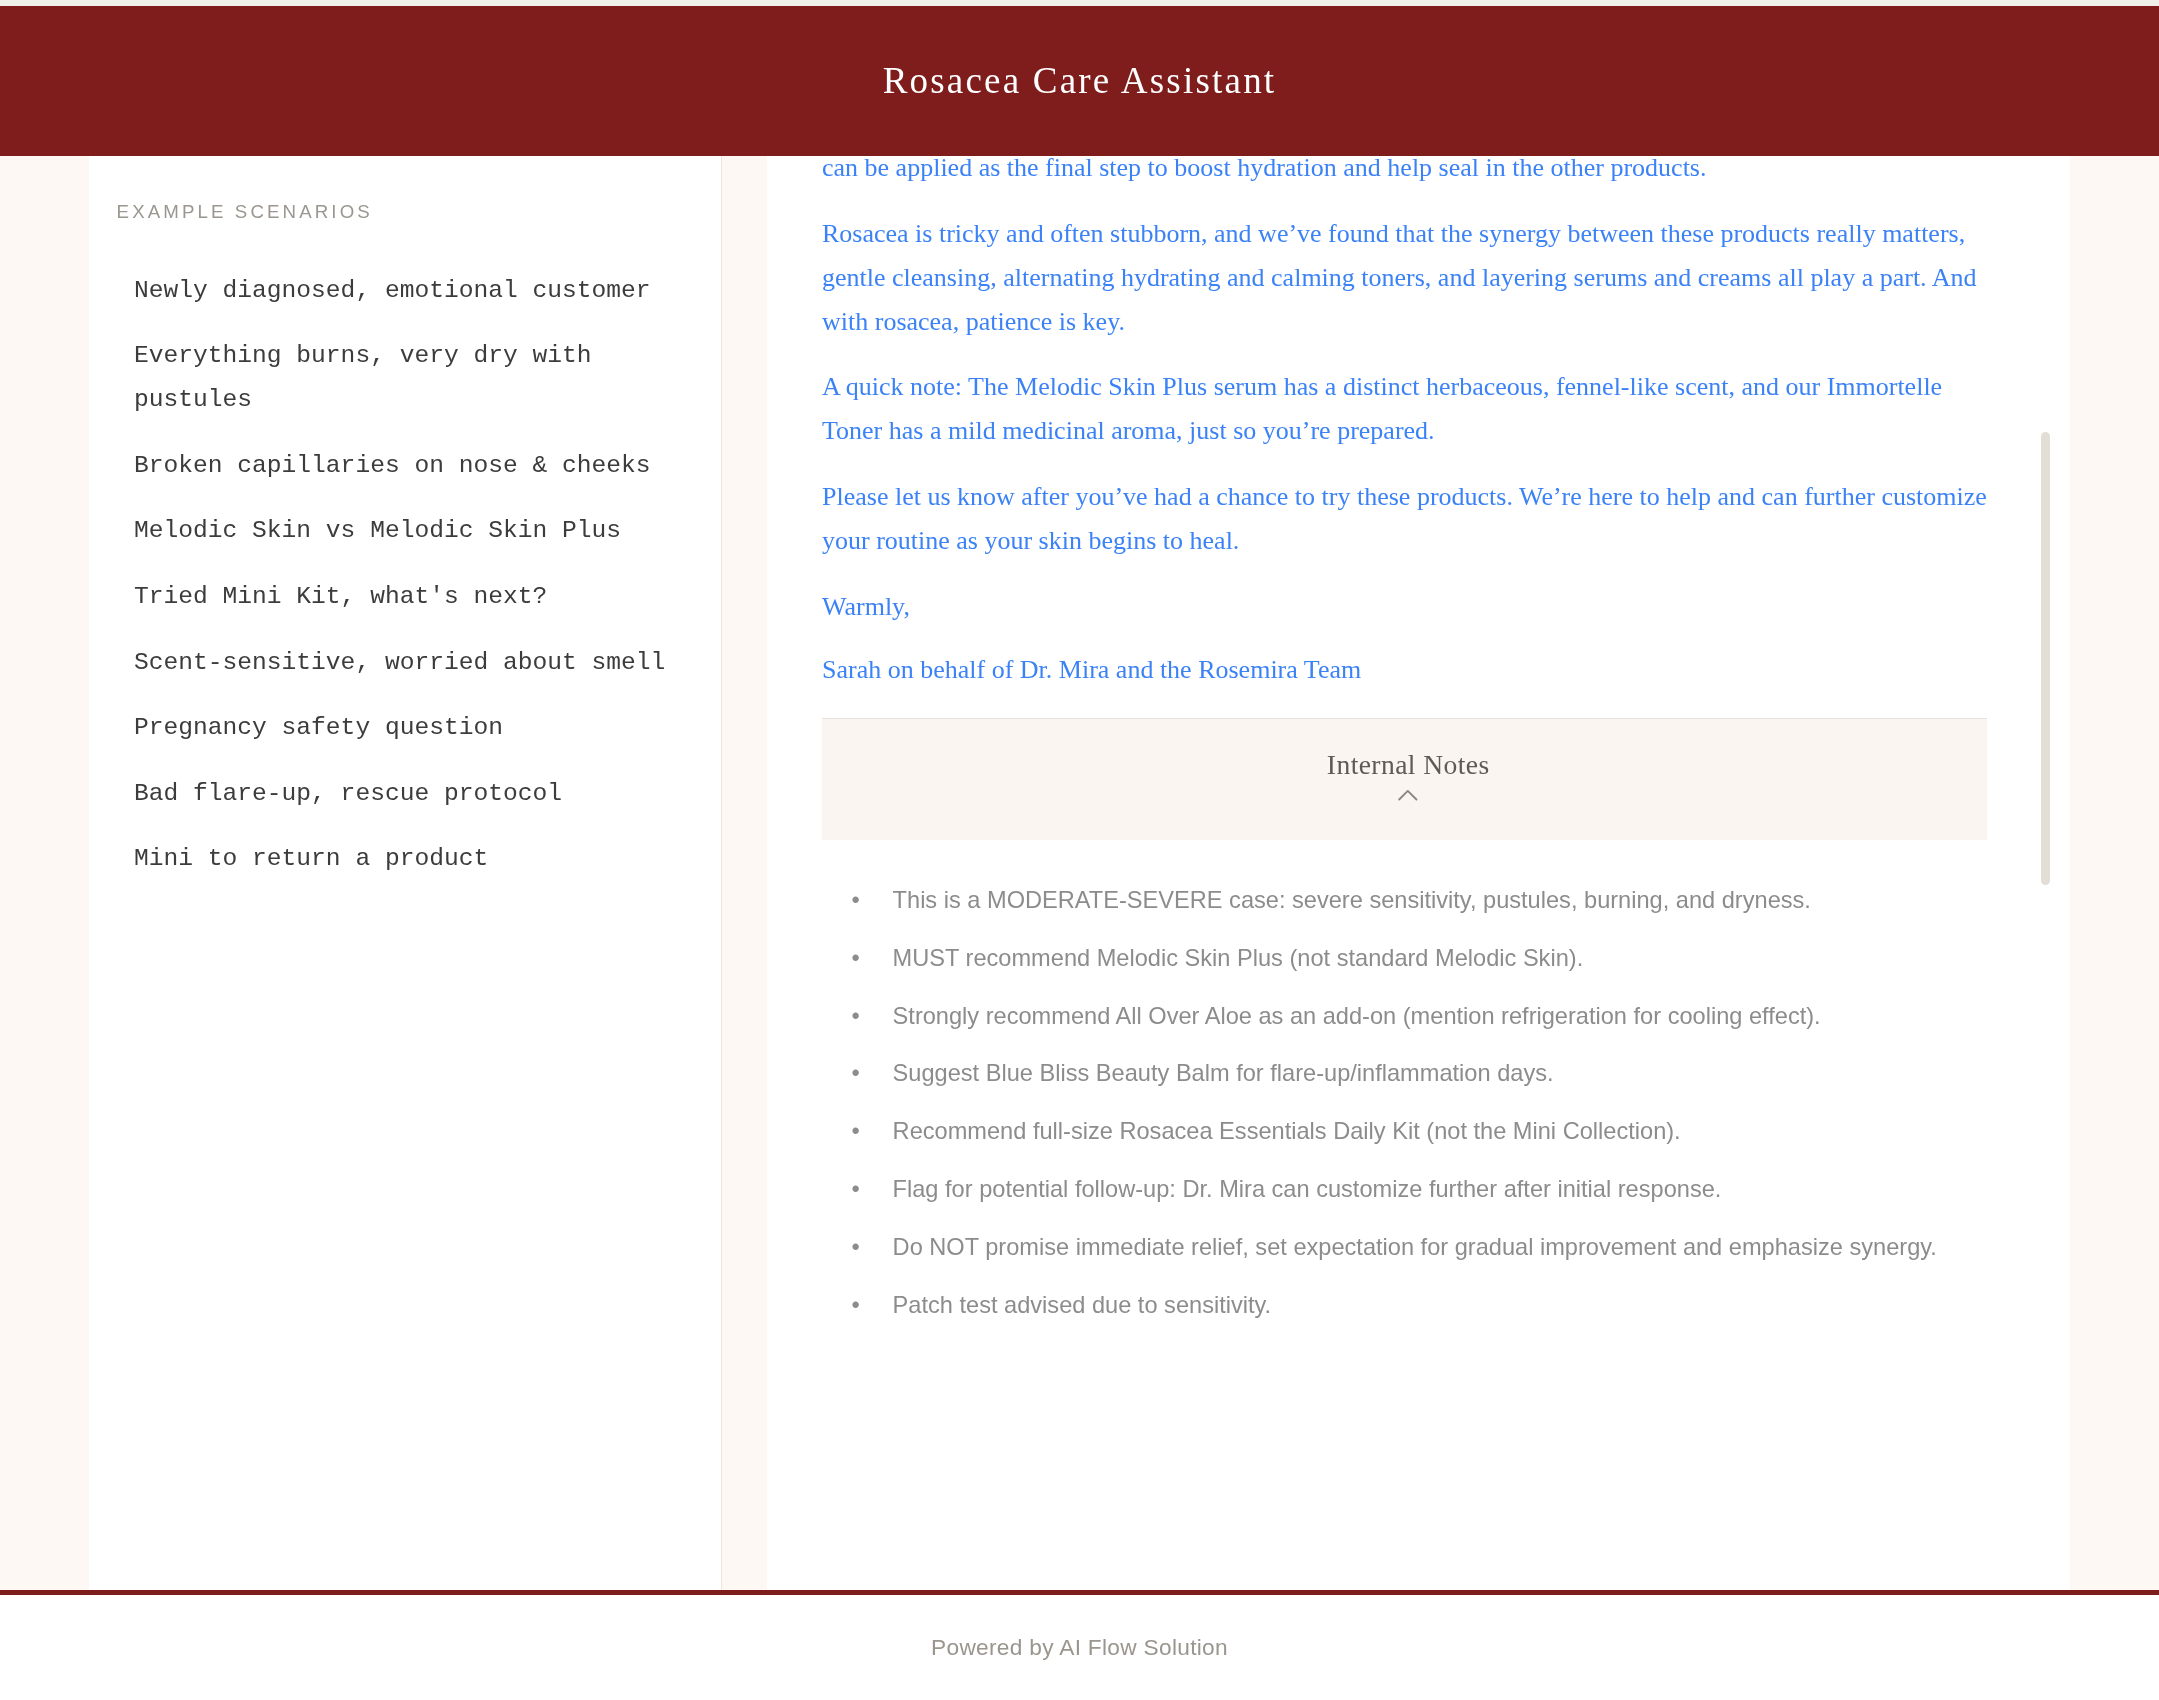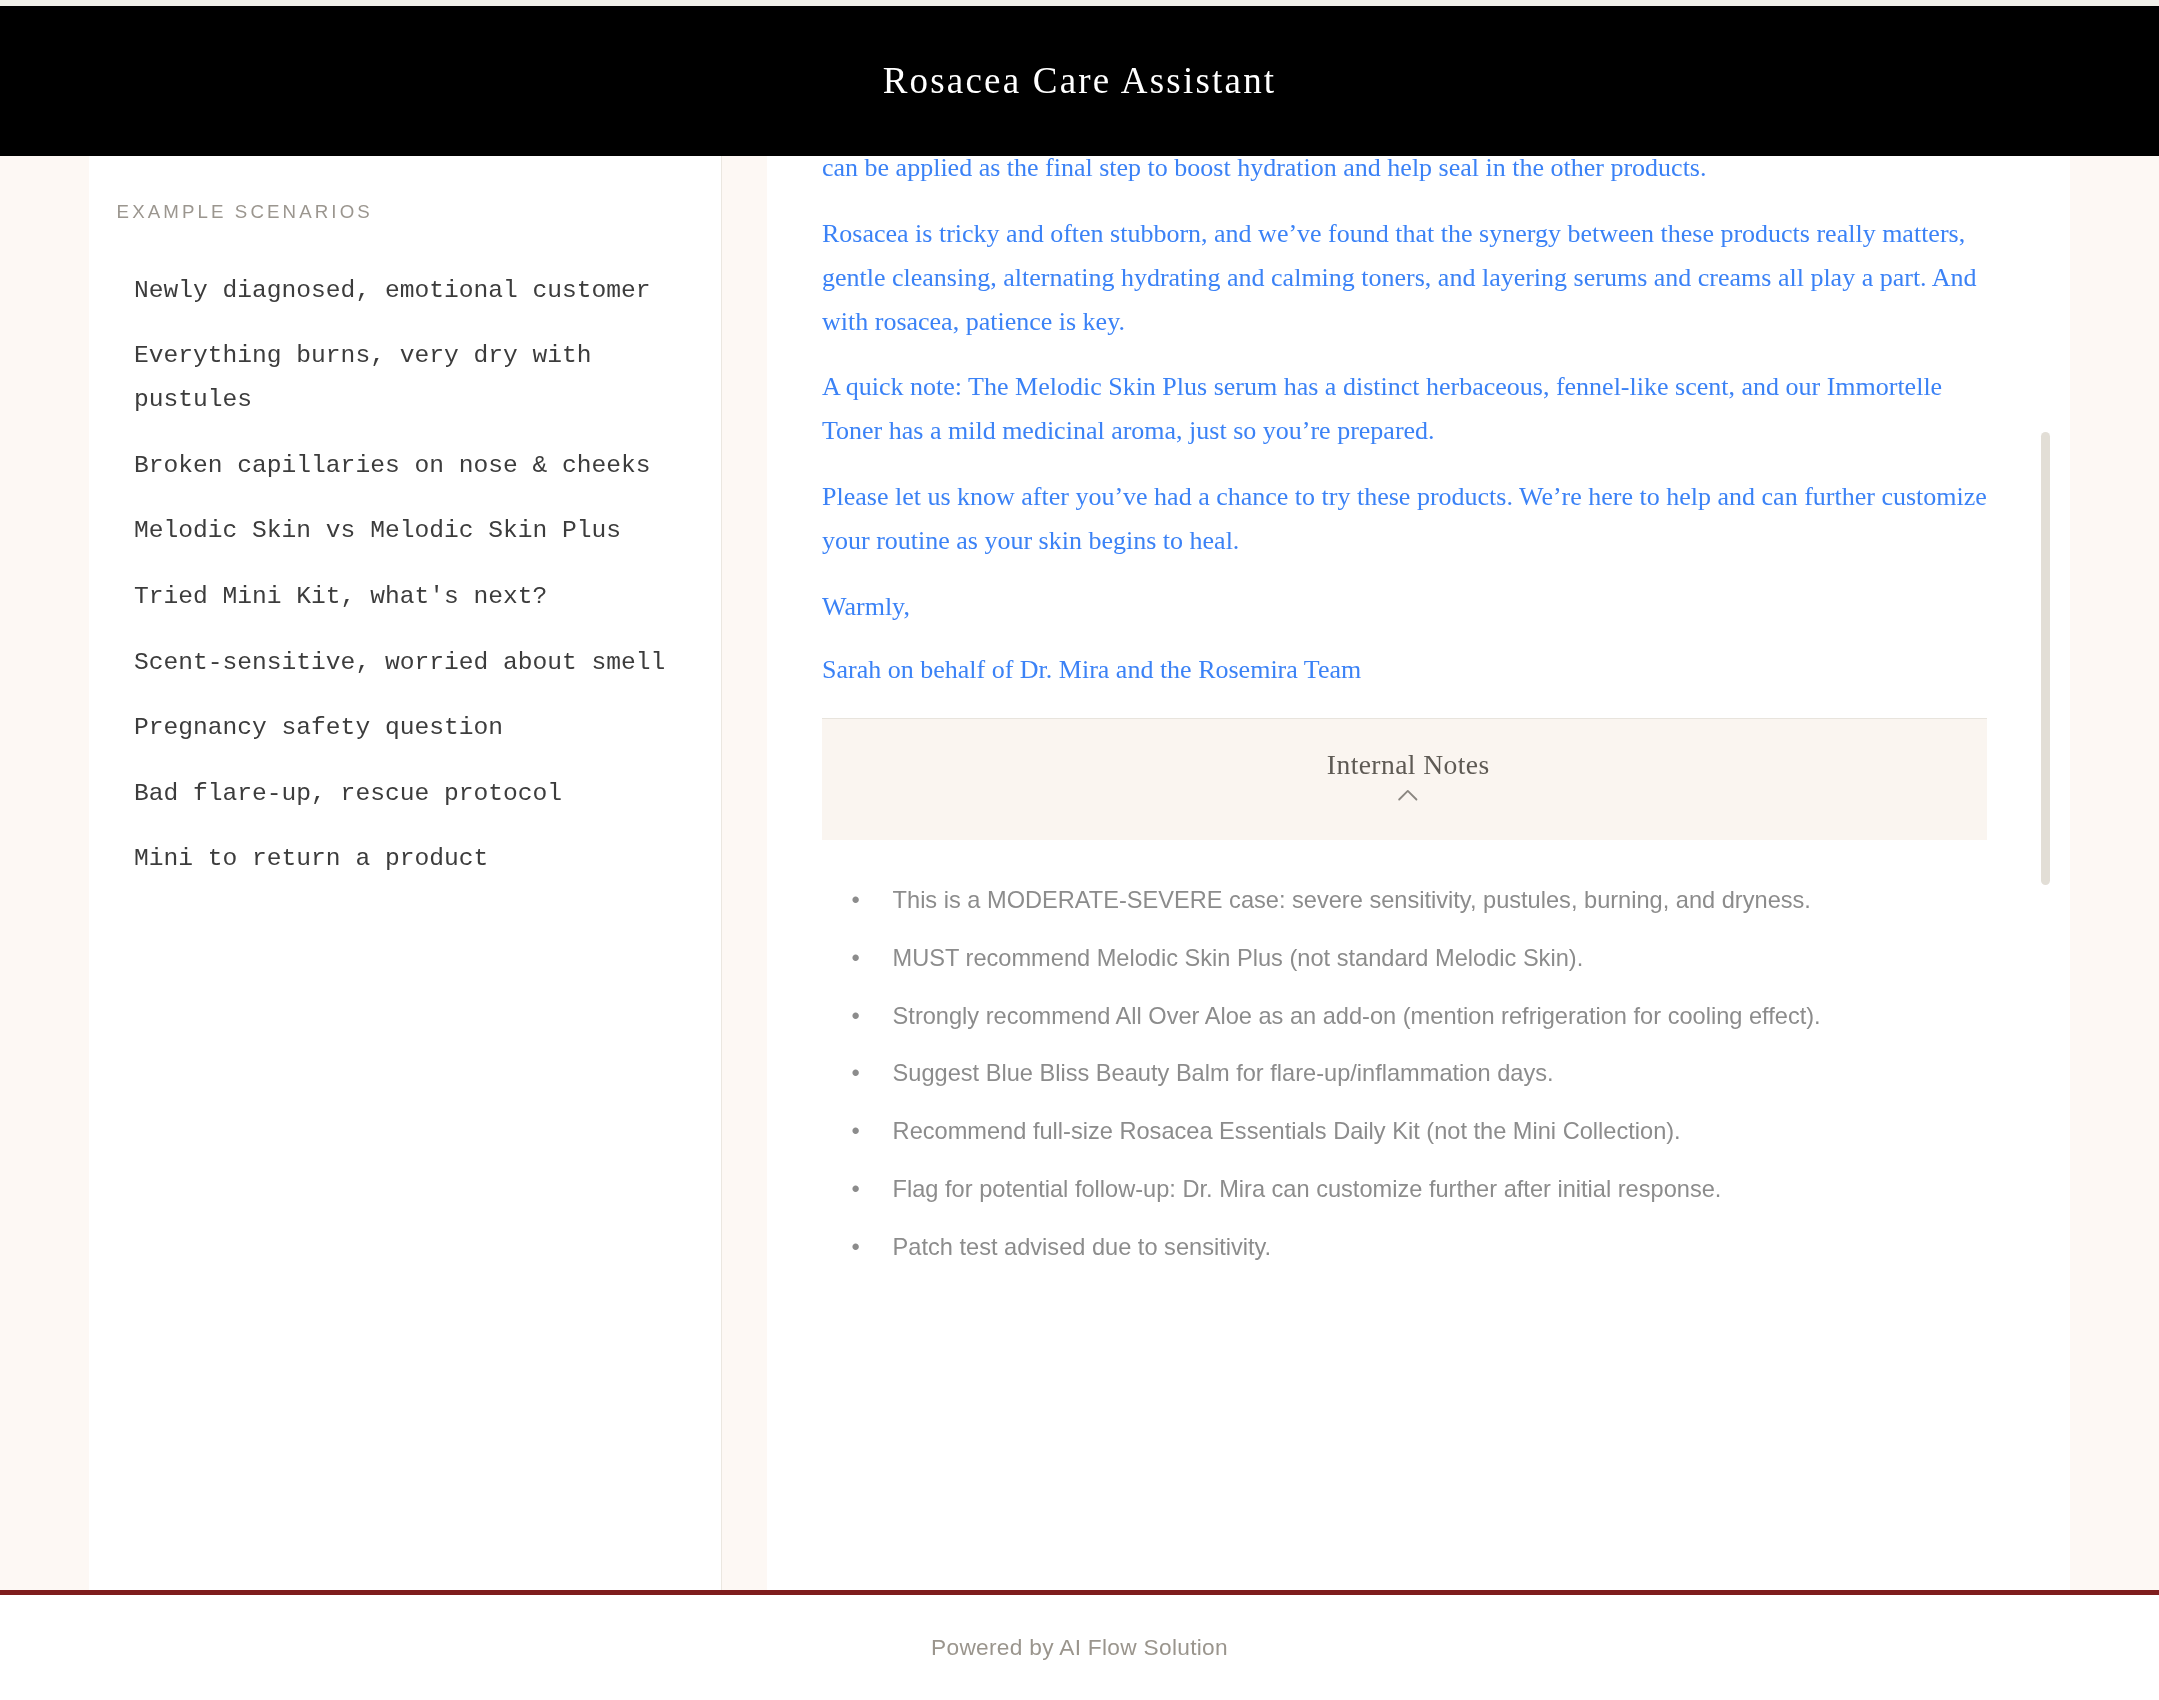--- a/index.html
+++ b/index.html
@@ -29,21 +29,21 @@
   .top-strip {
     height: 5.9px;
     background: #f0efe9;
     flex: 0 0 auto;
   }
 
   
   .header {
     flex: 0 0 auto;
     height: 150px;
-    background: #000000;
+    background: #7f1d1d;
     display: flex;
     align-items: center;
     justify-content: center;
   }
 
   .header-title {
     font-family: "Liberation Serif", "DejaVu Serif", serif;
     font-size: 37px;
     color: #ffffff;
     letter-spacing: 2.2px;
@@ -345,20 +345,23 @@
               <div class="note-item">
                 <span class="note-bullet">•</span><span>Suggest Blue Bliss Beauty Balm for flare-up/inflammation days.</span>
               </div>
               <div class="note-item">
                 <span class="note-bullet">•</span><span>Recommend full-size Rosacea Essentials Daily Kit (not the Mini Collection).</span>
               </div>
               <div class="note-item">
                 <span class="note-bullet">•</span><span>Flag for potential follow-up: Dr. Mira can customize further after initial response.</span>
               </div>
               <div class="note-item">
+                <span class="note-bullet">•</span><span>Do NOT promise immediate relief, set expectation for gradual improvement and emphasize synergy.</span>
+              </div>
+              <div class="note-item">
                 <span class="note-bullet">•</span><span>Patch test advised due to sensitivity.</span>
               </div>
             </div>
 
           </div>
         </div>
 
         <div class="scrollbar-track">
           <div class="scrollbar-thumb"></div>
         </div>

